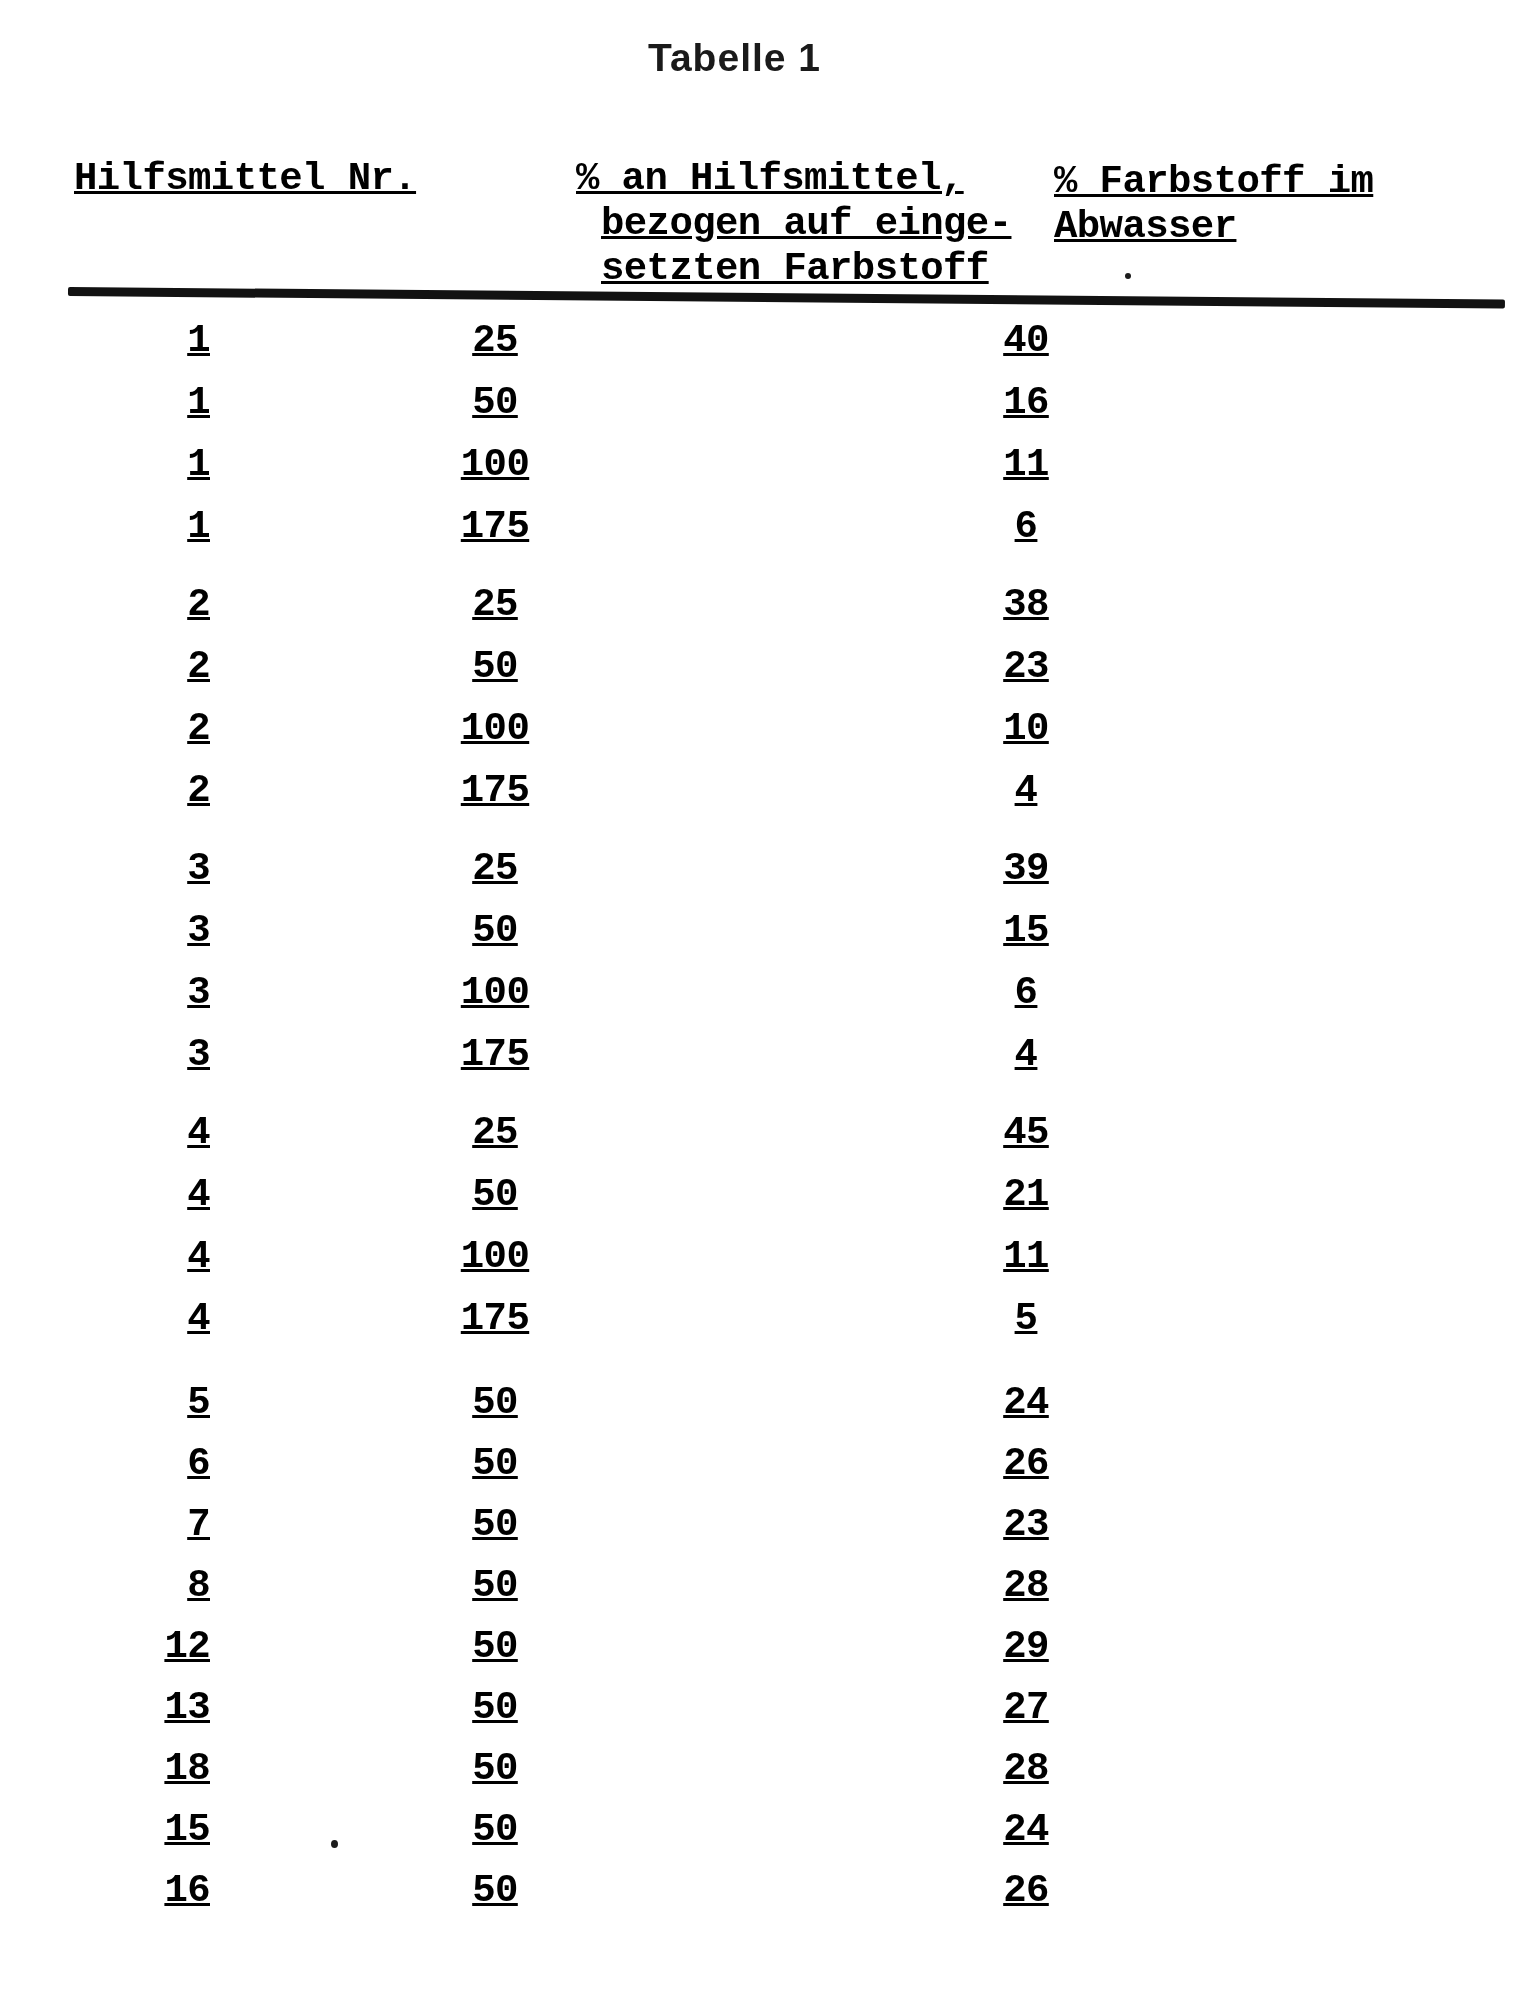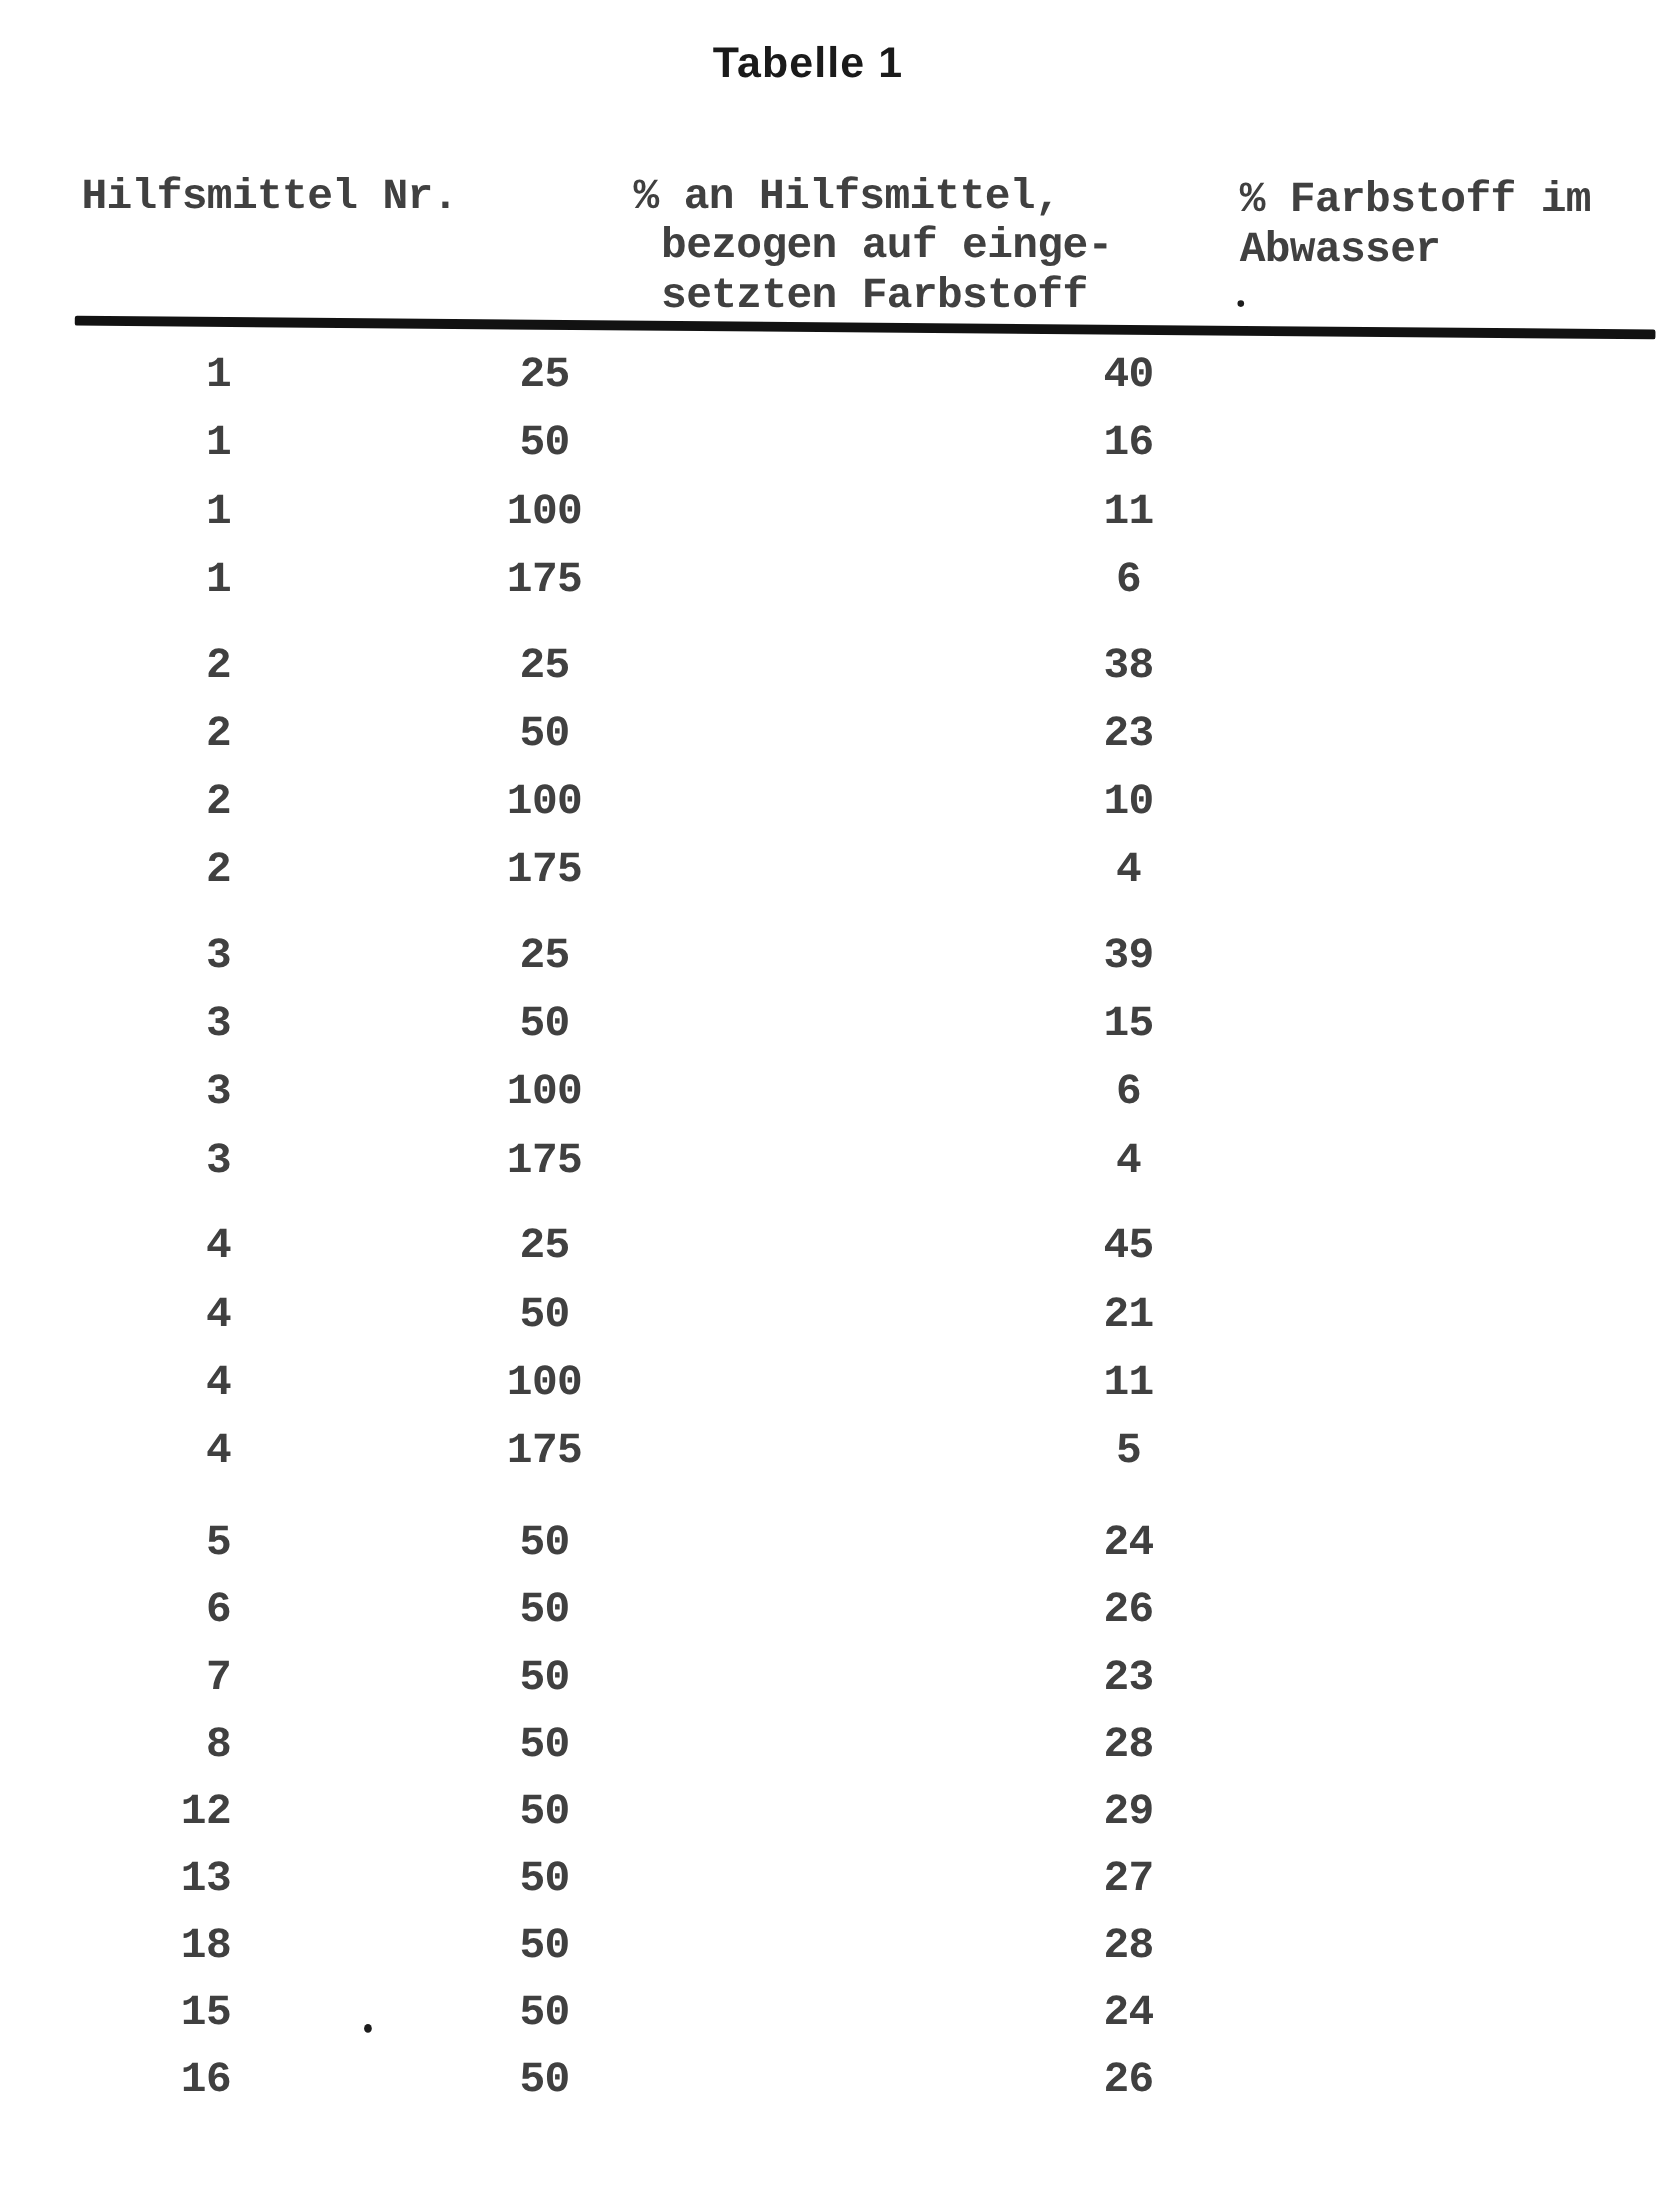--- a/index.html
+++ b/index.html
@@ -22,29 +22,30 @@
     font-size:39px;
     letter-spacing:1px;
     color:#1a1a1a;
     white-space:nowrap;
   }
   .mono{
     font-family:"Liberation Mono","DejaVu Sans Mono",monospace;
     font-weight:700;
     font-size:39px;
     letter-spacing:-0.6px;
-    color:#404040;
+    color:#000000;
     white-space:nowrap;
+    text-decoration:underline;
   }
   .hdr{position:absolute;}
   .hdr .hline{line-height:45px;}
   .hdr1{left:74px;top:157px;}
   .hdr2{left:576px;top:157px;}
   .hdr2 .hline:nth-child(n+2){padding-left:25px;}
-  .hdr3{left:1127px;top:160px;}
+  .hdr3{left:1054px;top:160px;}
   .rule{
     position:absolute;
     left:68px;top:287px;
     width:1437px;height:9px;
     background:#121212;
     border-radius:2px;
     transform:rotate(0.5deg);
     transform-origin:left center;
   }
   .rows{

